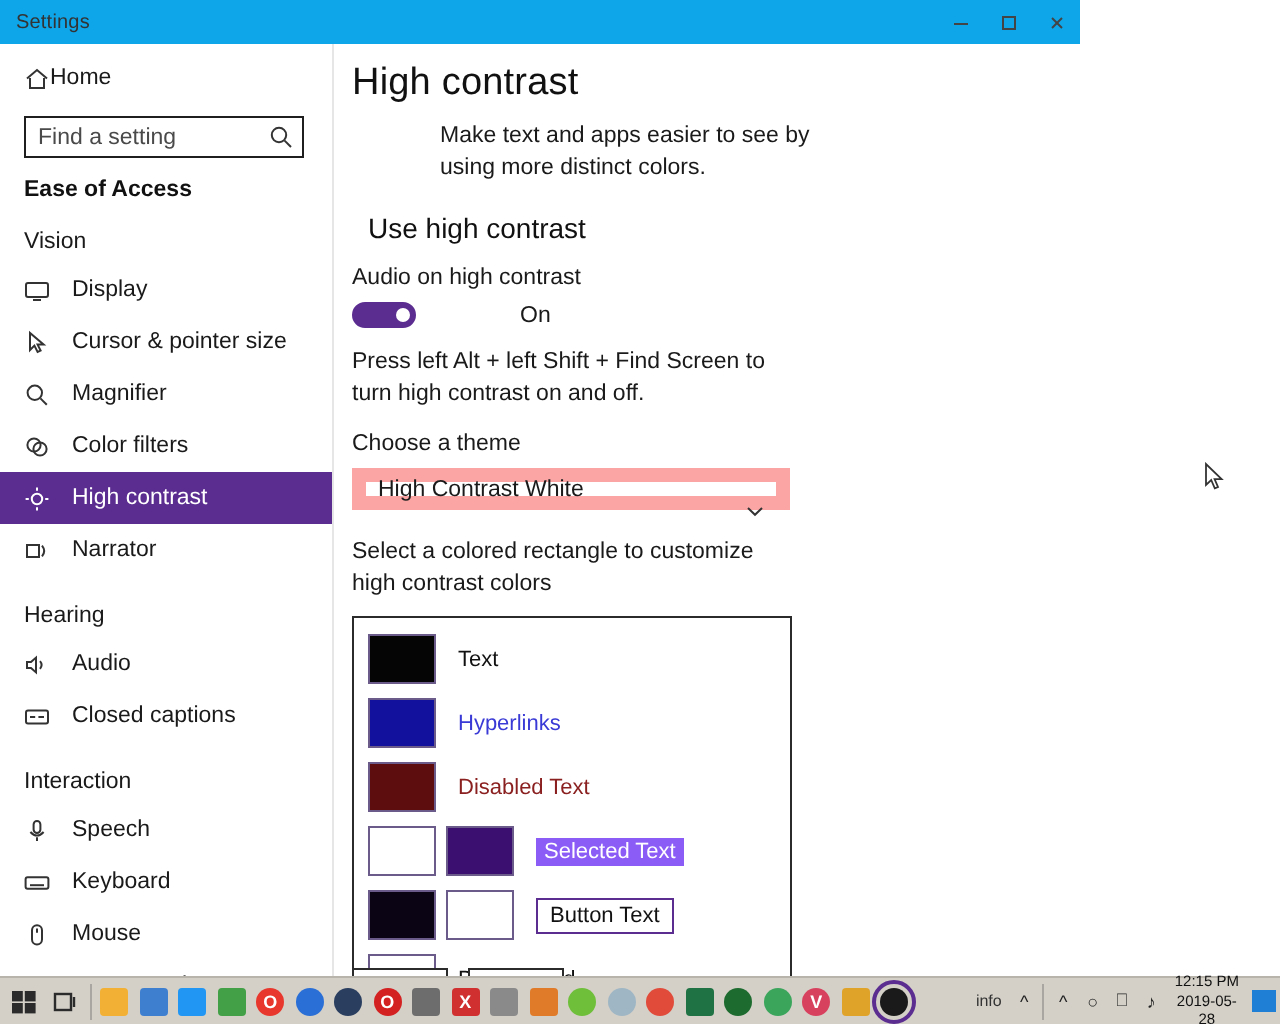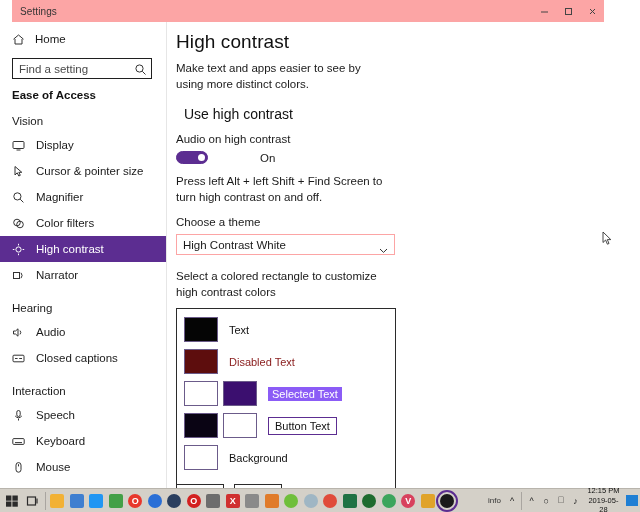--- a/index.html
+++ b/index.html
@@ -11,23 +11,23 @@
     color: #000000;
   }
   #app {
     position: relative;
     width: 640px; height: 512px;
     background: #ffffff;
   }
 
   
   .titlebar {
-    position: absolute; top: 0; left: 12px;
-    width: 592px; height: 22px;
-    background: #fca5a5;
+    position: absolute; top: 0; left: 0;
+    width: 540px; height: 22px;
+    background: #0ea5e9;
     display: flex; align-items: center;
   }
   .titlebar-text {
     font-size: 10px; color: #333333;
     padding-left: 8px; letter-spacing: .1px;
   }
   .win-controls {
     position: absolute; right: 0; top: 0;
     height: 22px; display: flex; align-items: center;
   }
@@ -41,21 +41,21 @@
   
   .sidebar {
     position: absolute; top: 22px; left: 0;
     width: 167px; height: 466px;
     background: #ffffff;
     border-right: 1px solid #e6e6e6;
     padding-top: 6px;
   }
   .nav-home {
     display: flex; align-items: center;
-    height: 22px; padding-left: 12px; gap: 10px;
+    height: 22px; padding-left: 12px; gap: 0;
     font-size: 11.5px; color: #1a1a1a;
   }
   .searchwrap { padding: 8px 10px 0 12px; }
   .searchbox {
     position: relative;
     width: 140px; height: 21px;
     border: 1px solid #1f1f1f;
     background: #ffffff;
     display: flex; align-items: flex-start;
   }
@@ -103,20 +103,21 @@
   }
   .page-title {
     font-size: 19px; font-weight: normal;
     color: #111; padding: 9px 0 0 8px;
     letter-spacing: .1px;
   }
   .page-desc {
     font-size: 11.5px; color: #1a1a1a;
     padding: 8px 0 0 8px; width: 218px;
     line-height: 1.35;
+    margin-left: 44px;
   }
   .subhead {
     font-size: 14px; color: #111;
     padding: 14px 0 0 16px;
   }
   .field-label {
     font-size: 11.5px; color: #1a1a1a;
     padding: 11px 0 0 8px;
   }
   .toggle-row {
@@ -138,21 +139,21 @@
   .toggle-state { font-size: 11.5px; color: #1a1a1a; margin-left: 44px; }
   .hint {
     font-size: 11.5px; color: #1a1a1a;
     padding: 10px 0 0 8px; width: 222px;
     line-height: 1.35;
   }
   .dropdown {
     position: relative;
     margin: 6px 0 0 8px;
     width: 219px; height: 21px;
-    border: 1px solid #fca5a5;
+    border: 7px solid #fca5a5;
     background: #ffffff;
     display: flex; align-items: center;
   }
   .dropdown-value {
     font-size: 11.5px; color: #1a1a1a; padding-left: 6px;
   }
   .chevron {
     position: absolute; right: 6px; top: 6px;
     width: 9px; height: 9px; color: #333;
   }
@@ -476,20 +477,24 @@
 
     <div class="panel-instructions">Select a colored rectangle to customize high contrast colors</div>
 
     <div class="swatch-panel">
 
       <div class="swatch-row">
         <div class="swatch" style="background:#050505"></div>
         <span class="swatch-label plain">Text</span>
       </div>
 
+      <div class="swatch-row">
+        <div class="swatch" style="background:#11119e"></div>
+        <span class="swatch-label link">Hyperlinks</span>
+      </div>
 
       <div class="swatch-row">
         <div class="swatch" style="background:#5d0d0d"></div>
         <span class="swatch-label disabled">Disabled Text</span>
       </div>
 
       <div class="swatch-row">
         <div class="swatch" style="background:#ffffff"></div>
         <div class="swatch" style="background:#3b0f6f"></div>
         <span class="swatch-label selected">Selected Text</span>

